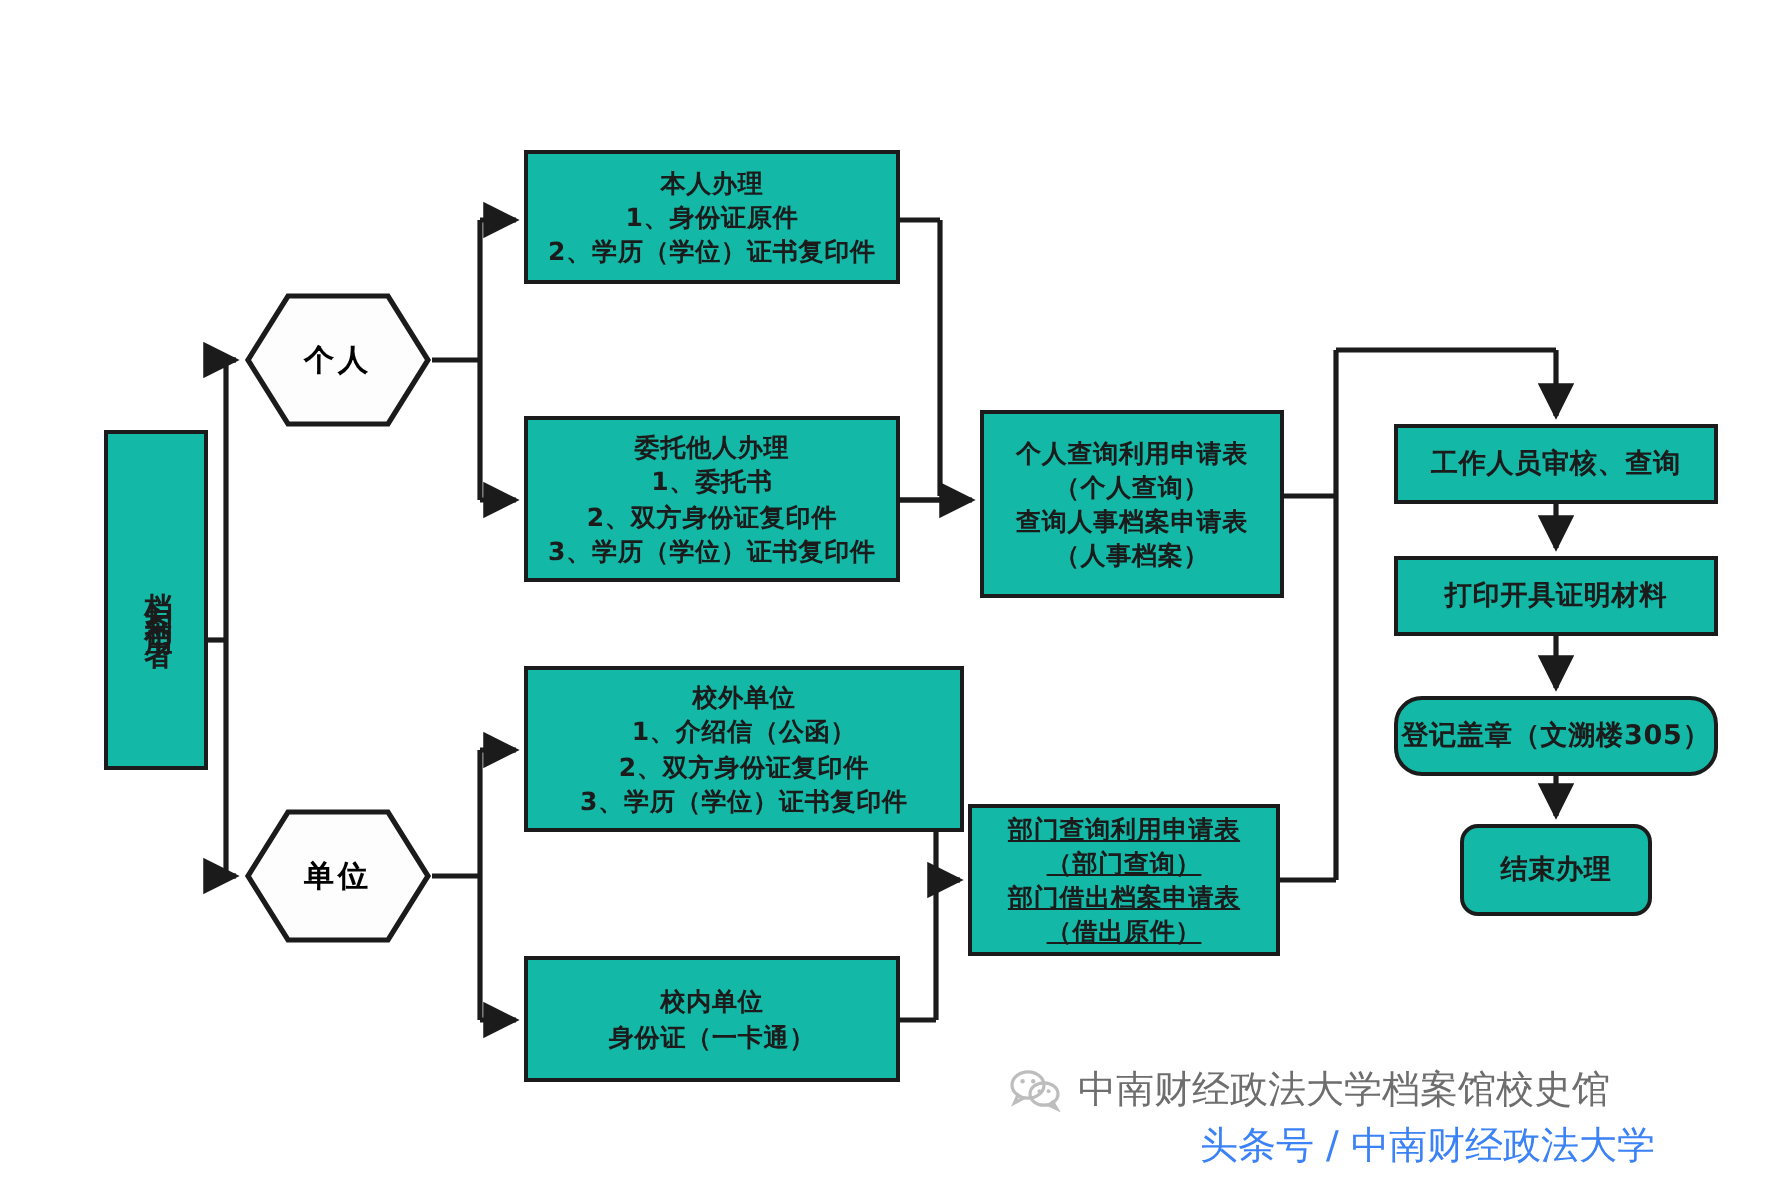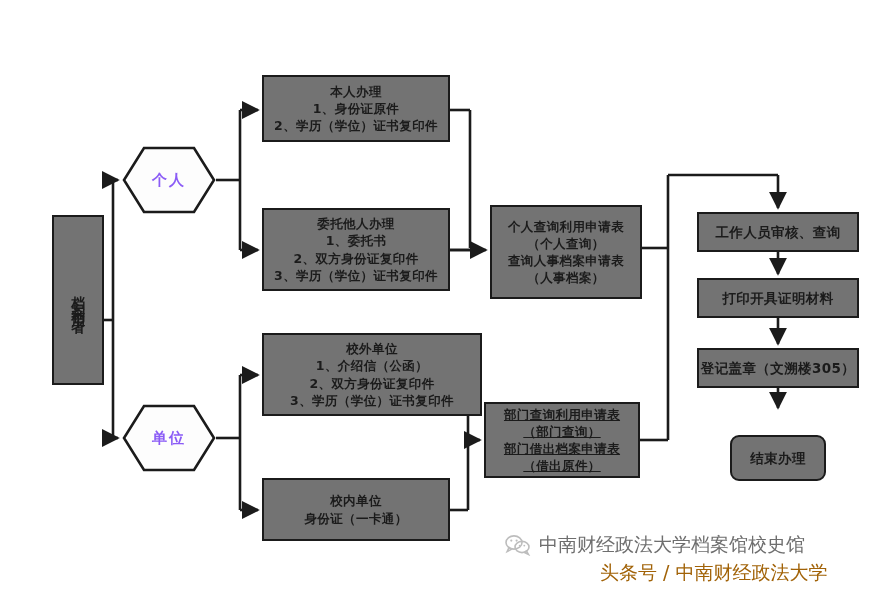--- a/index.html
+++ b/index.html
@@ -21,54 +21,53 @@
     position: absolute;
     left: 0;
     top: 0;
     width: 886px;
     height: 593px;
   }
   .node {
     position: absolute;
     box-sizing: border-box;
     border: 2px solid #1b1b1b;
-    background: #737373;
+    background: #14b8a6;
     display: flex;
     flex-direction: column;
     align-items: center;
     justify-content: center;
     text-align: center;
     color: #1b1b1b;
     line-height: 1.38;
     font-weight: 600;
     letter-spacing: 0.4px;
   }
   .node .ln {
     display: block;
     white-space: nowrap;
   }
   .node.rounded {
     border-radius: 9px;
-    margin-top: 23px;
   }
   
   .node.vertical {
     writing-mode: vertical-rl;
     text-orientation: upright;
     letter-spacing: 6px;
     line-height: 1.1;
     font-weight: 600;
   }
   
   .hex {
     position: absolute;
     display: flex;
     align-items: center;
     justify-content: center;
-    color: #8b5cf6;
+    color: #000000;
     font-weight: 600;
     letter-spacing: 2px;
   }
   .hex .hex-label {
     position: relative;
     z-index: 2;
   }
   .hex svg {
     position: absolute;
     left: 0;
@@ -84,21 +83,21 @@
   #node-self      { left: 262px; top: 75px;  width: 188px; height: 67px;  font-size: 12.5px; }
   #node-entrust   { left: 262px; top: 208px; width: 188px; height: 83px;  font-size: 12.5px; }
   #node-outside   { left: 262px; top: 333px; width: 220px; height: 83px;  font-size: 12.5px; }
   #node-inside    { left: 262px; top: 478px; width: 188px; height: 63px;  font-size: 12.5px; }
 
   #node-personal-form { left: 490px; top: 205px; width: 152px; height: 94px; font-size: 12.5px; }
   #node-dept-form     { left: 484px; top: 402px; width: 156px; height: 76px; font-size: 12.5px; text-decoration: underline; }
 
   #node-review   { left: 697px; top: 212px; width: 162px; height: 40px; font-size: 13.5px; }
   #node-print    { left: 697px; top: 278px; width: 162px; height: 40px; font-size: 13.5px; }
-  #node-stamp    { left: 697px; top: 348px; width: 162px; height: 40px; font-size: 13.5px; }
+  #node-stamp    { left: 697px; top: 348px; width: 162px; height: 40px; font-size: 13.5px; border-radius: 14px; }
   #node-finish   { left: 730px; top: 412px; width: 96px;  height: 46px; font-size: 13.5px; }
 
   
   #watermark {
     position: absolute;
     left: 505px;
     top: 530px;
     width: 380px;
     height: 60px;
     color: #8f8f8f;
@@ -113,21 +112,21 @@
     gap: 8px;
     font-size: 19px;
     color: #6e6e6e;
     white-space: nowrap;
   }
   #wm-line2 {
     position: absolute;
     left: 95px;
     top: 30px;
     font-size: 19px;
-    color: #a16207;
+    color: #3b82f6;
     white-space: nowrap;
   }
   .wechat-icon {
     width: 26px;
     height: 22px;
     display: inline-block;
   }
 </style>
 </head>
 <body>

